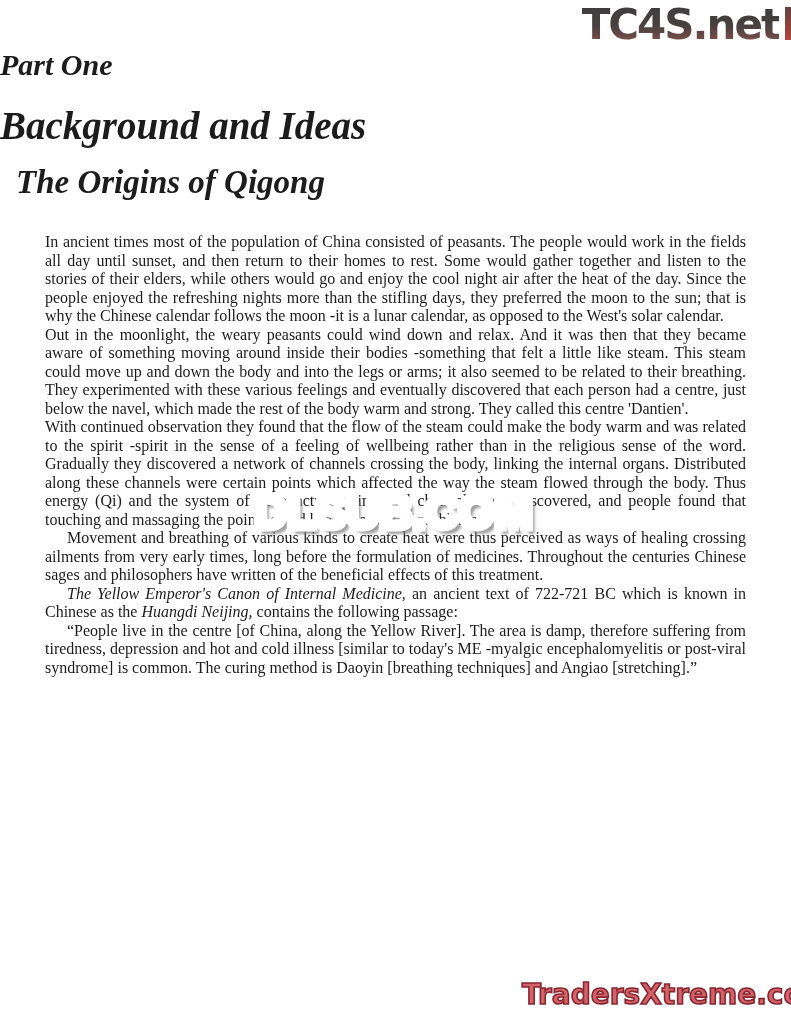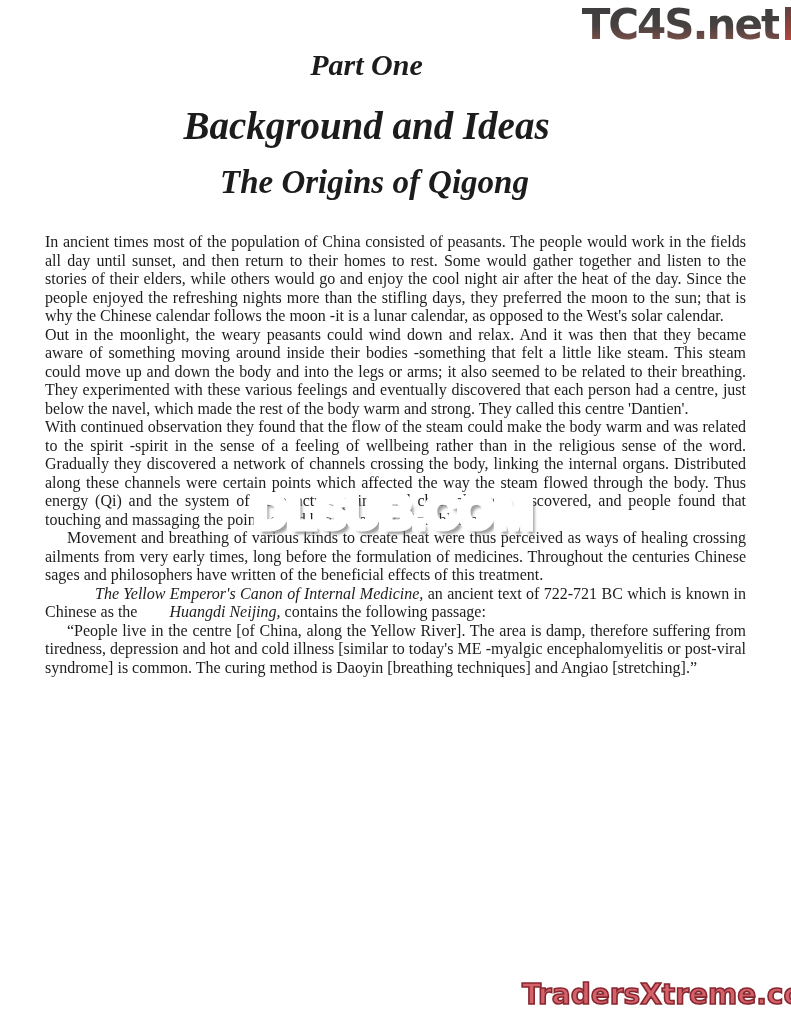--- a/index.html
+++ b/index.html
@@ -34,21 +34,20 @@
     top: 7px;
     right: 0;
     width: 6px;
     height: 33px;
     background: linear-gradient(180deg, #5f4240 0%, #8f413b 55%, #b2453c 100%);
   }
 
   
   .headings {
     padding-top: 50px;
-    text-align: center;
     padding-right: 58px;
     font-weight: bold;
     font-style: italic;
   }
   .part-title    { font-size: 30px; line-height: 1.0; margin: 0 0 26px 0; }
   .part-subtitle { font-size: 39px; line-height: 1.0; margin: 0; }
   .chapter-title { font-size: 31px; line-height: 1.0; margin: 47px 0 0 0; }
   .chapter-subtitle { font-size: 33px; line-height: 1.0; margin: 21px 0 0 0; padding-left: 16px; }
 
   
@@ -61,21 +60,21 @@
   }
   .body-text p { margin: 0; }
   .section-heading {
     font-size: 16px;
     font-weight: bold;
     margin: 27px 0 0 0;
     text-align: left;
   }
   .indent { text-indent: 22px; }
   .gap-before { margin-top: 19px !important; }
-  .italic { font-style: italic; margin-left: 28px; }
+  .italic { font-style: italic; }
 
   
   .dlsub {
     position: absolute;
     left: 254px;
     top: 489px;
     z-index: 5;
     font-family: Liberation Sans, sans-serif;
     font-weight: bold;
     font-size: 46px;

